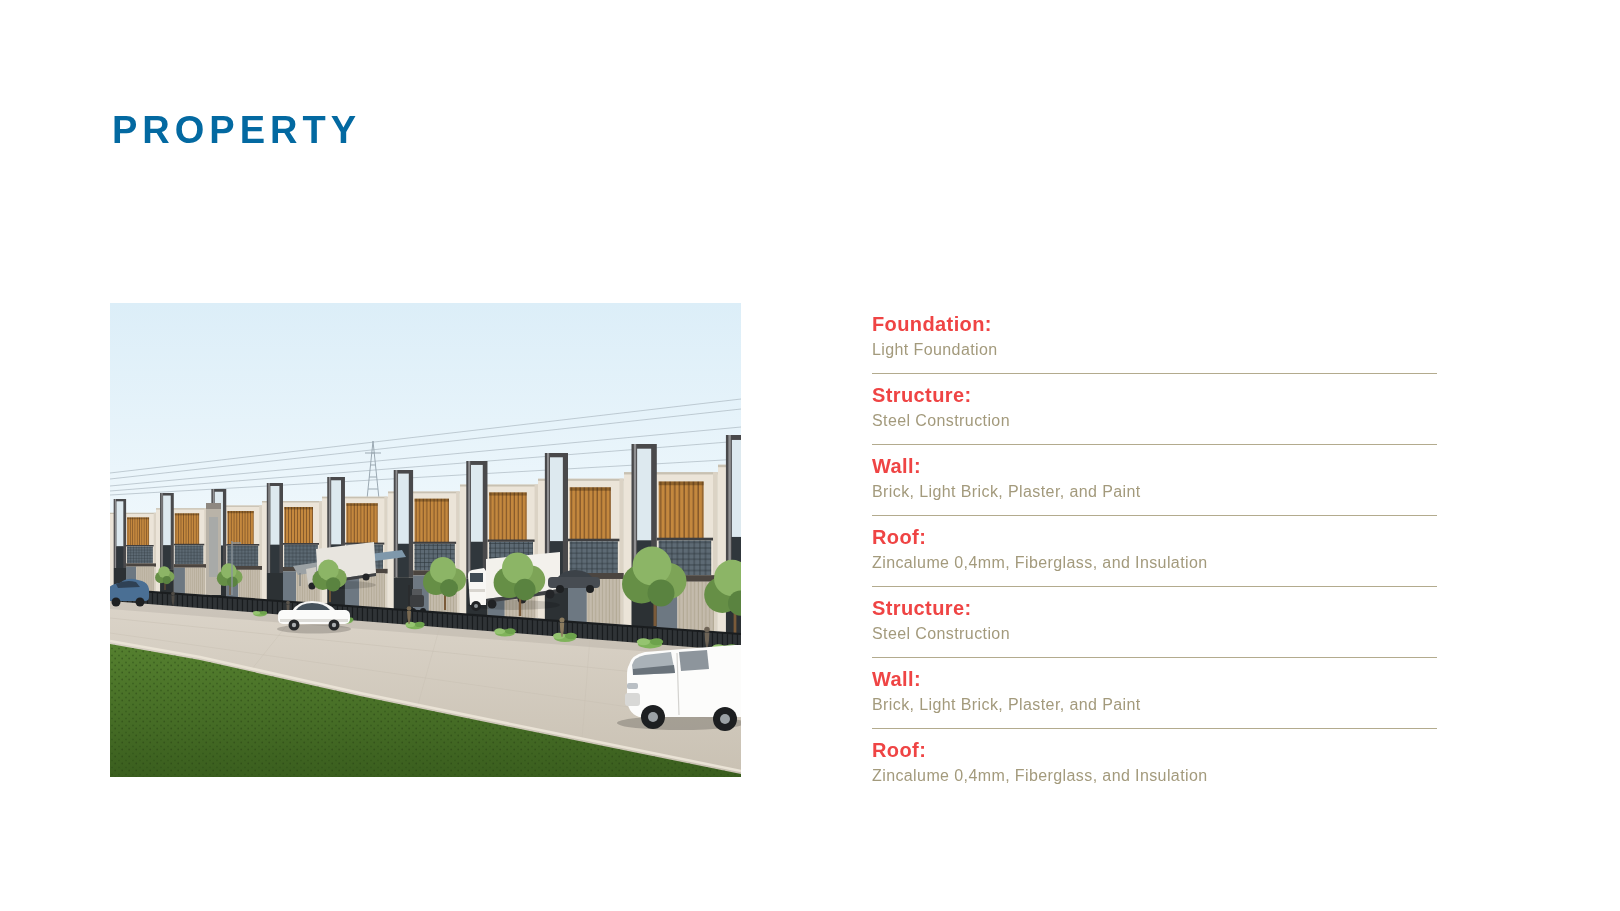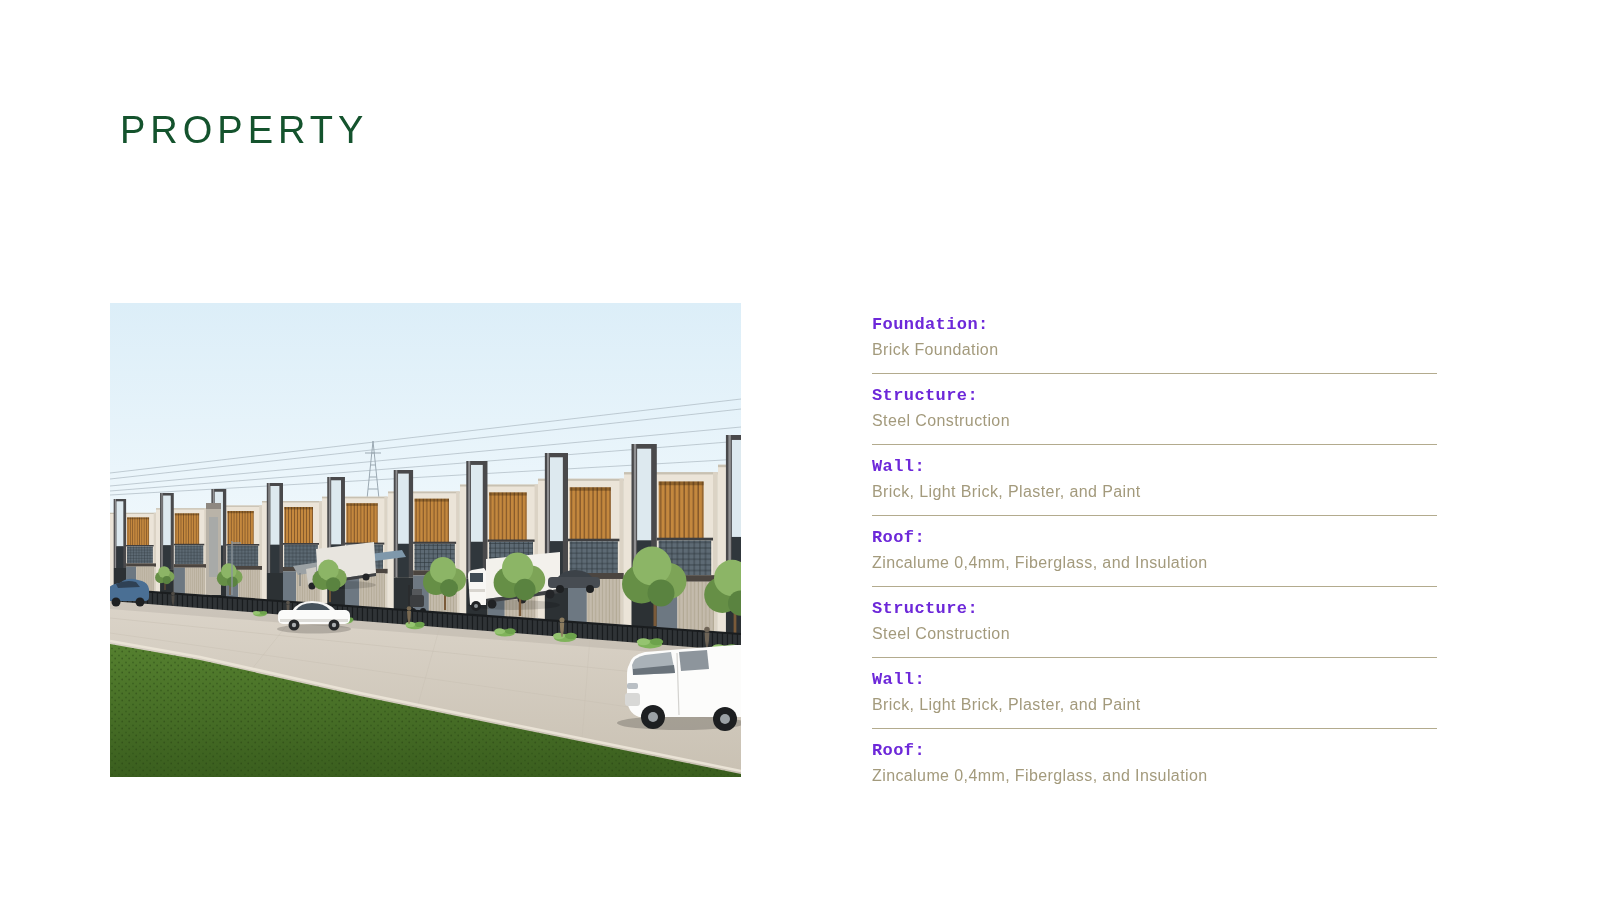--- a/index.html
+++ b/index.html
@@ -3,40 +3,40 @@
 <meta charset="utf-8">
 <title>Property Attributes</title>
 <style>
   html,body{margin:0;padding:0;}
   body{
     width:1620px;height:911px;position:relative;overflow:hidden;
     background:#ffffff;
     font-family:"Liberation Sans", sans-serif;
   }
   .page-title{
-    position:absolute;left:120px;top:104px;
-    font-size:38px;font-weight:normal;letter-spacing:5px;
-    line-height:52px;color:#14532d;
+    position:absolute;left:112px;top:104px;
+    font-size:38px;font-weight:bold;letter-spacing:5px;
+    line-height:52px;color:#0369a1;
   }
   .hero{
     position:absolute;left:110px;top:303px;width:631px;height:474px;
   }
   .hero svg{display:block;}
   .attrs{
     position:absolute;left:872px;top:312px;width:565px;
   }
   .attr-item{
     padding:9px 0 10px;
     border-bottom:1px solid #b3ab8e;
   }
   .attr-item:first-child{padding-top:0;}
   .attr-item:last-child{border-bottom:none;}
   .attr-label{
-    font-size:17px;font-weight:bold;color:#6d28d9;
-    line-height:25px;letter-spacing:0.4px;font-family:Liberation Mono, monospace;
+    font-size:20px;font-weight:bold;color:#ef4444;
+    line-height:25px;letter-spacing:0.4px;
   }
   .attr-value{
     font-size:16px;color:#a39a7c;
     line-height:26px;letter-spacing:0.4px;
   }
 </style>
 </head>
 <body>
 
 <div class="page-title">
@@ -285,21 +285,21 @@
         <circle cx="38" cy="82" r="5" fill="#9ba1a5"></circle>
     <circle cx="110" cy="84" r="12" fill="#1d1f21"></circle>
         <circle cx="110" cy="84" r="5" fill="#9ba1a5"></circle>
   </g>
 </svg>
 </div>
 
 <div class="attrs">
   <div class="attr-item">
     <div class="attr-label">Foundation:</div>
-    <div class="attr-value">Brick Foundation</div>
+    <div class="attr-value">Light Foundation</div>
   </div>
   <div class="attr-item">
     <div class="attr-label">Structure:</div>
     <div class="attr-value">Steel Construction</div>
   </div>
   <div class="attr-item">
     <div class="attr-label">Wall:</div>
     <div class="attr-value">Brick, Light Brick, Plaster, and Paint</div>
   </div>
   <div class="attr-item">

